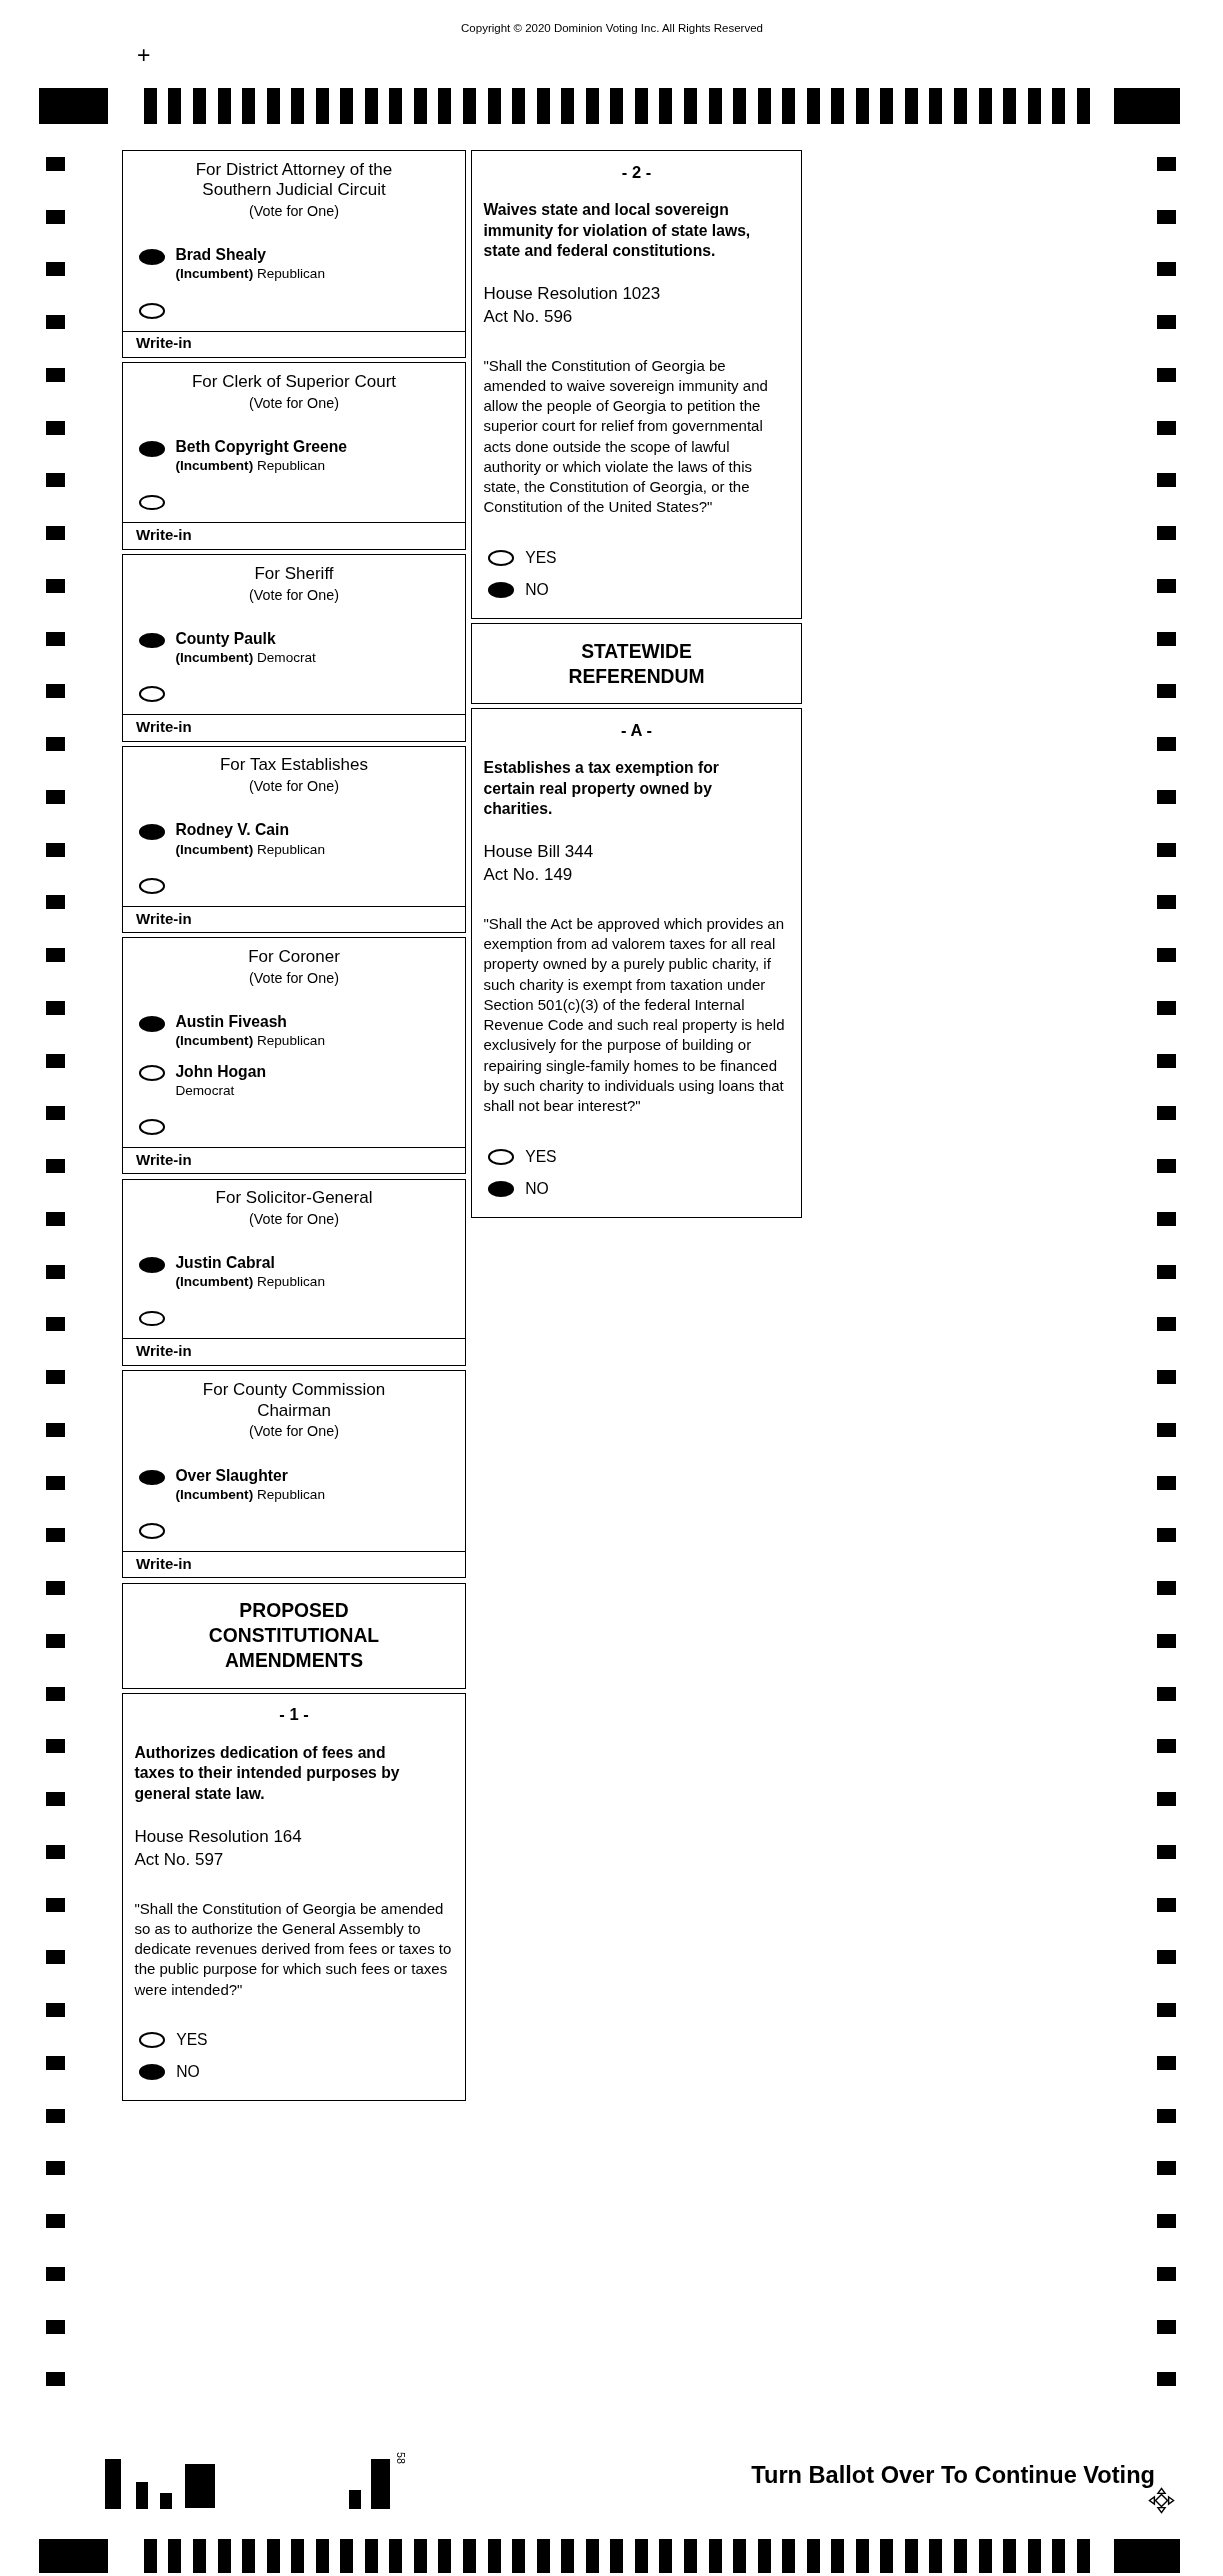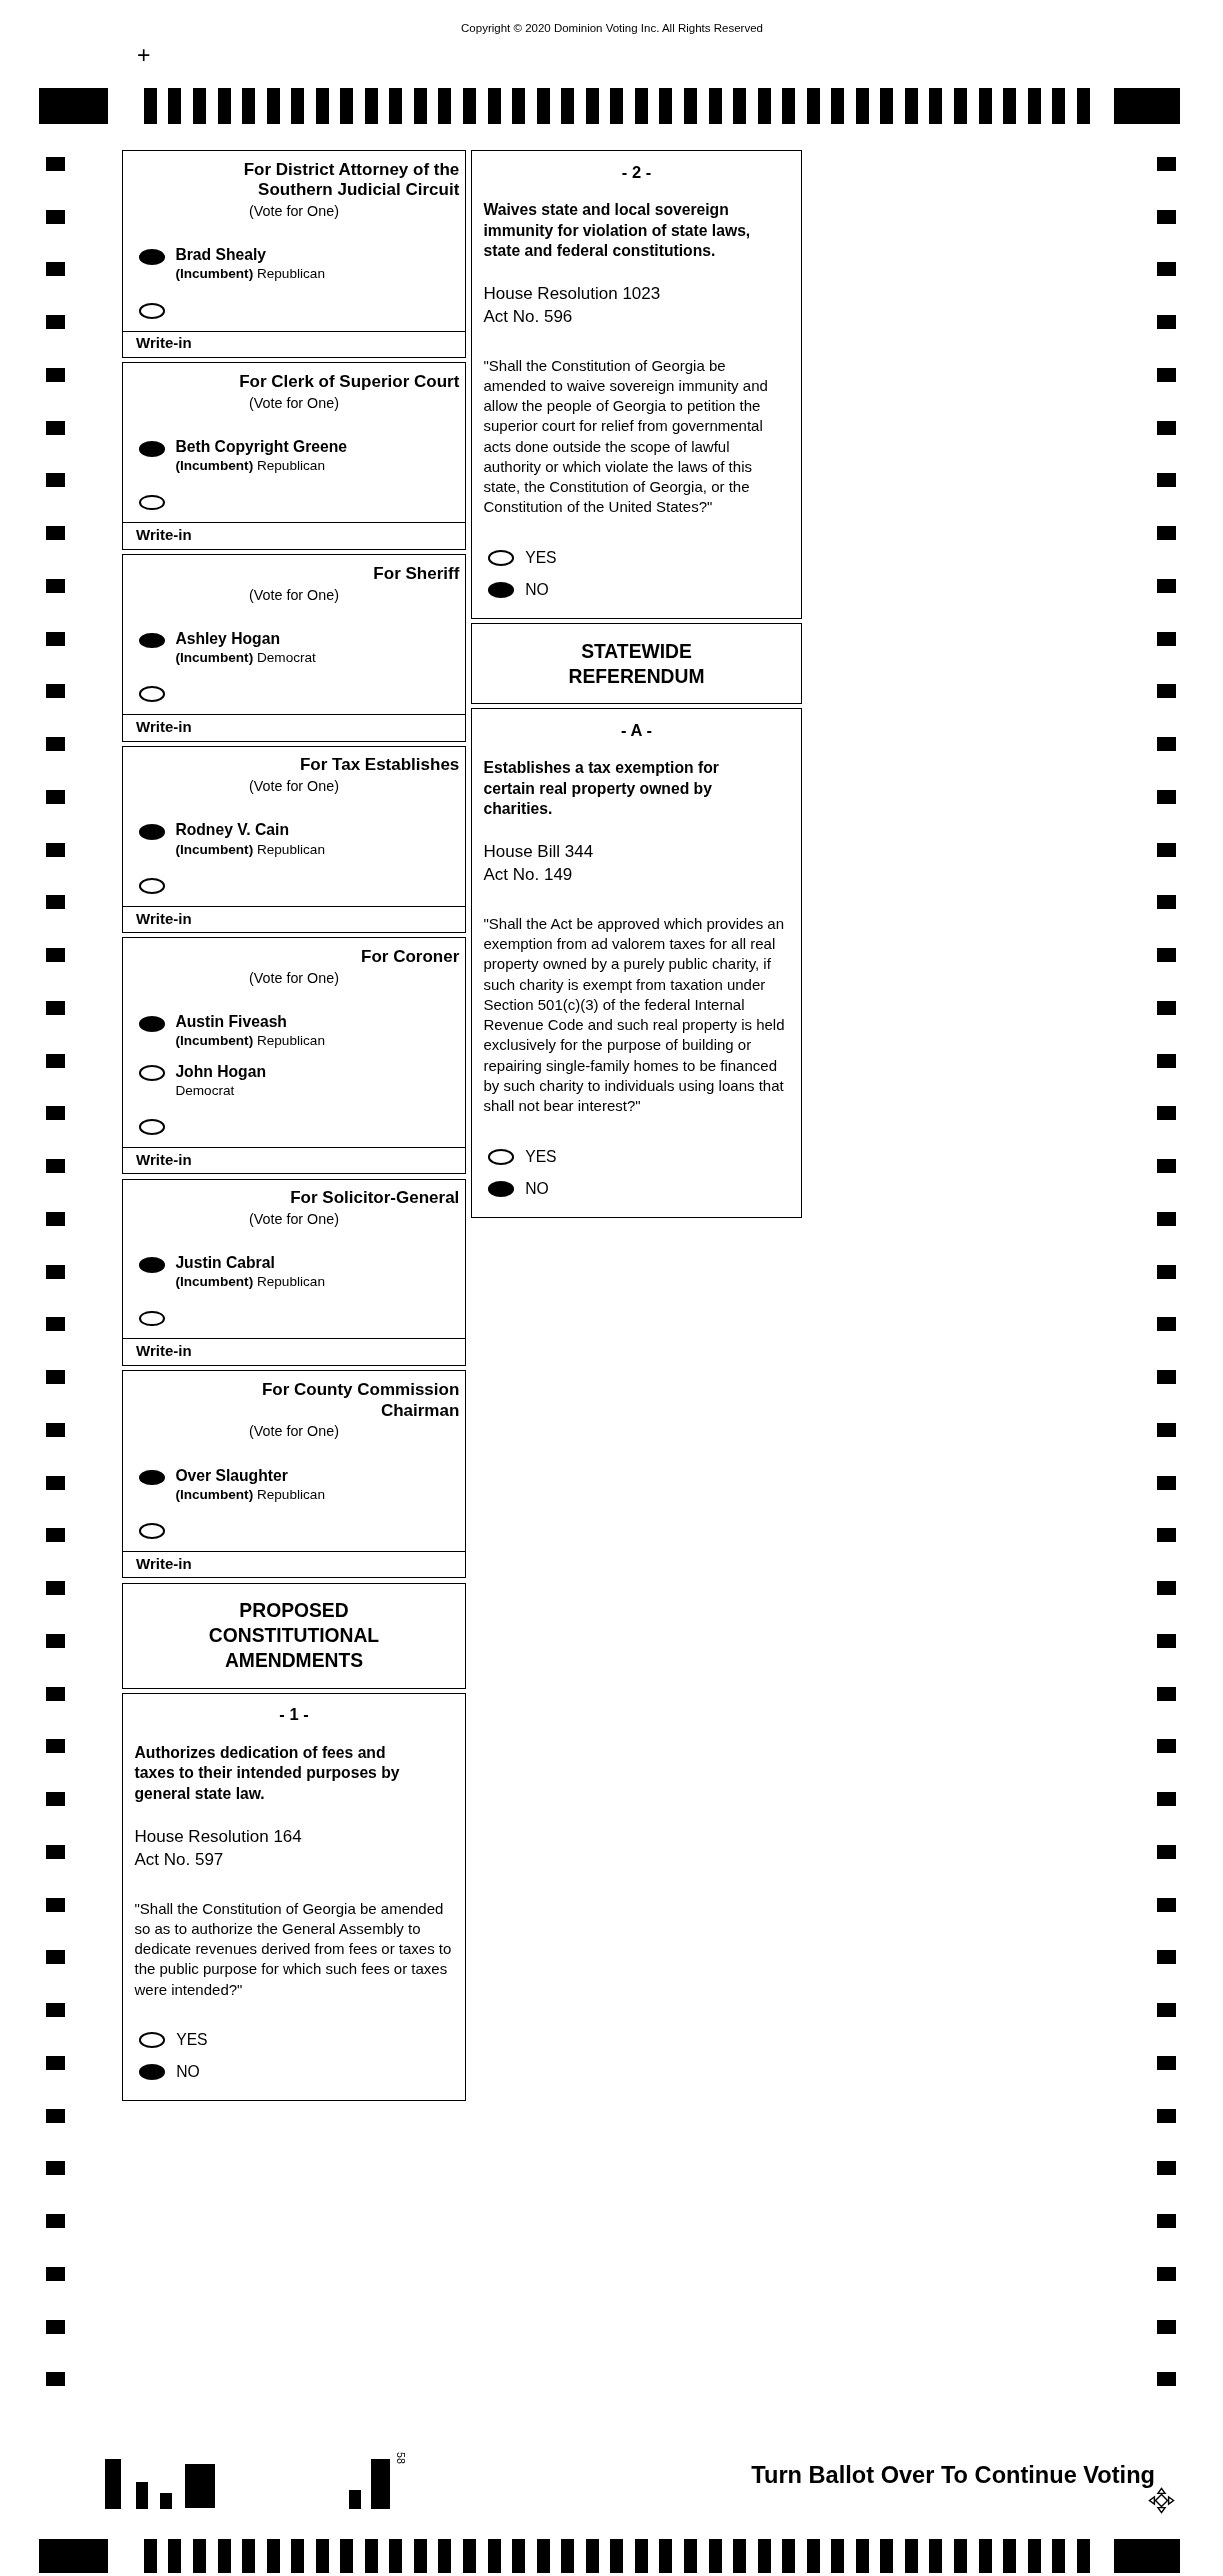--- a/index.html
+++ b/index.html
@@ -8,21 +8,21 @@
     font-family:"Liberation Sans",sans-serif;color:#000;overflow:hidden;
   }
   .copyright{position:absolute;top:21.5px;left:0;width:100%;text-align:center;font-size:11.5px;}
   .plus-mark{position:absolute;left:137px;top:42px;font-size:23px;font-weight:normal;}
   .mark{position:absolute;background:#000;}
   
   .col{position:absolute;}
   #left-column{left:122px;top:150px;width:344px;}
   #right-column{left:471px;top:150px;width:331px;}
   .box{border:1.4px solid #000;margin-bottom:4.3px;background:#fff;box-sizing:border-box;}
-  .contest-title{font-weight:bold;font-size:17px;text-align:right;padding:8.6px 5.7px 0;line-height:1.22;white-space:pre-line;}
+  .contest-title{font-weight:normal;font-size:17px;text-align:center;padding:8.6px 5.7px 0;line-height:1.22;white-space:pre-line;}
   .contest-instruction{font-size:14.3px;text-align:center;margin:2.1px 0 18.6px;}
   .cand-row{display:flex;gap:10.7px;padding:8.6px 10px 5.7px 15.7px;align-items:flex-start;}
   .oval{display:inline-block;width:26px;height:15.7px;border:2.1px solid #000;border-radius:50%;background:#fff;box-sizing:border-box;flex:none;}
   .oval.filled{background:#000;}
   .cand-row .oval{margin-top:2.9px;}
   .cand-name{font-size:15.7px;font-weight:bold;line-height:1.15;}
   .cand-detail{font-size:13.6px;margin-top:2.1px;}
   .cand-incumbent{font-weight:bold;}
   .writein-oval-row{padding:15.7px 10px 0 15.7px;}
   .writein-line{border-bottom:1.4px solid #000;margin-top:10px;}
@@ -255,21 +255,21 @@
         <div class="writein-oval-row"><span class="oval"></span></div>
         <div class="writein-line"></div>
         <div class="writein-label">Write-in</div>
       </div>
       <div class="box contest">
         <div class="contest-title">For Sheriff</div>
         <div class="contest-instruction">(Vote for One)</div>
         <div class="cand-row">
           <span class="oval filled"></span>
           <div class="cand-text">
-            <div class="cand-name">Ashley Hogan</div>
+            <div class="cand-name">County Paulk</div>
             <div class="cand-detail"><span class="cand-incumbent">(Incumbent)</span> <span class="cand-party">Democrat</span></div>
           </div>
         </div>
         <div class="writein-oval-row"><span class="oval"></span></div>
         <div class="writein-line"></div>
         <div class="writein-label">Write-in</div>
       </div>
       <div class="box contest">
         <div class="contest-title">For Tax Establishes</div>
         <div class="contest-instruction">(Vote for One)</div>

